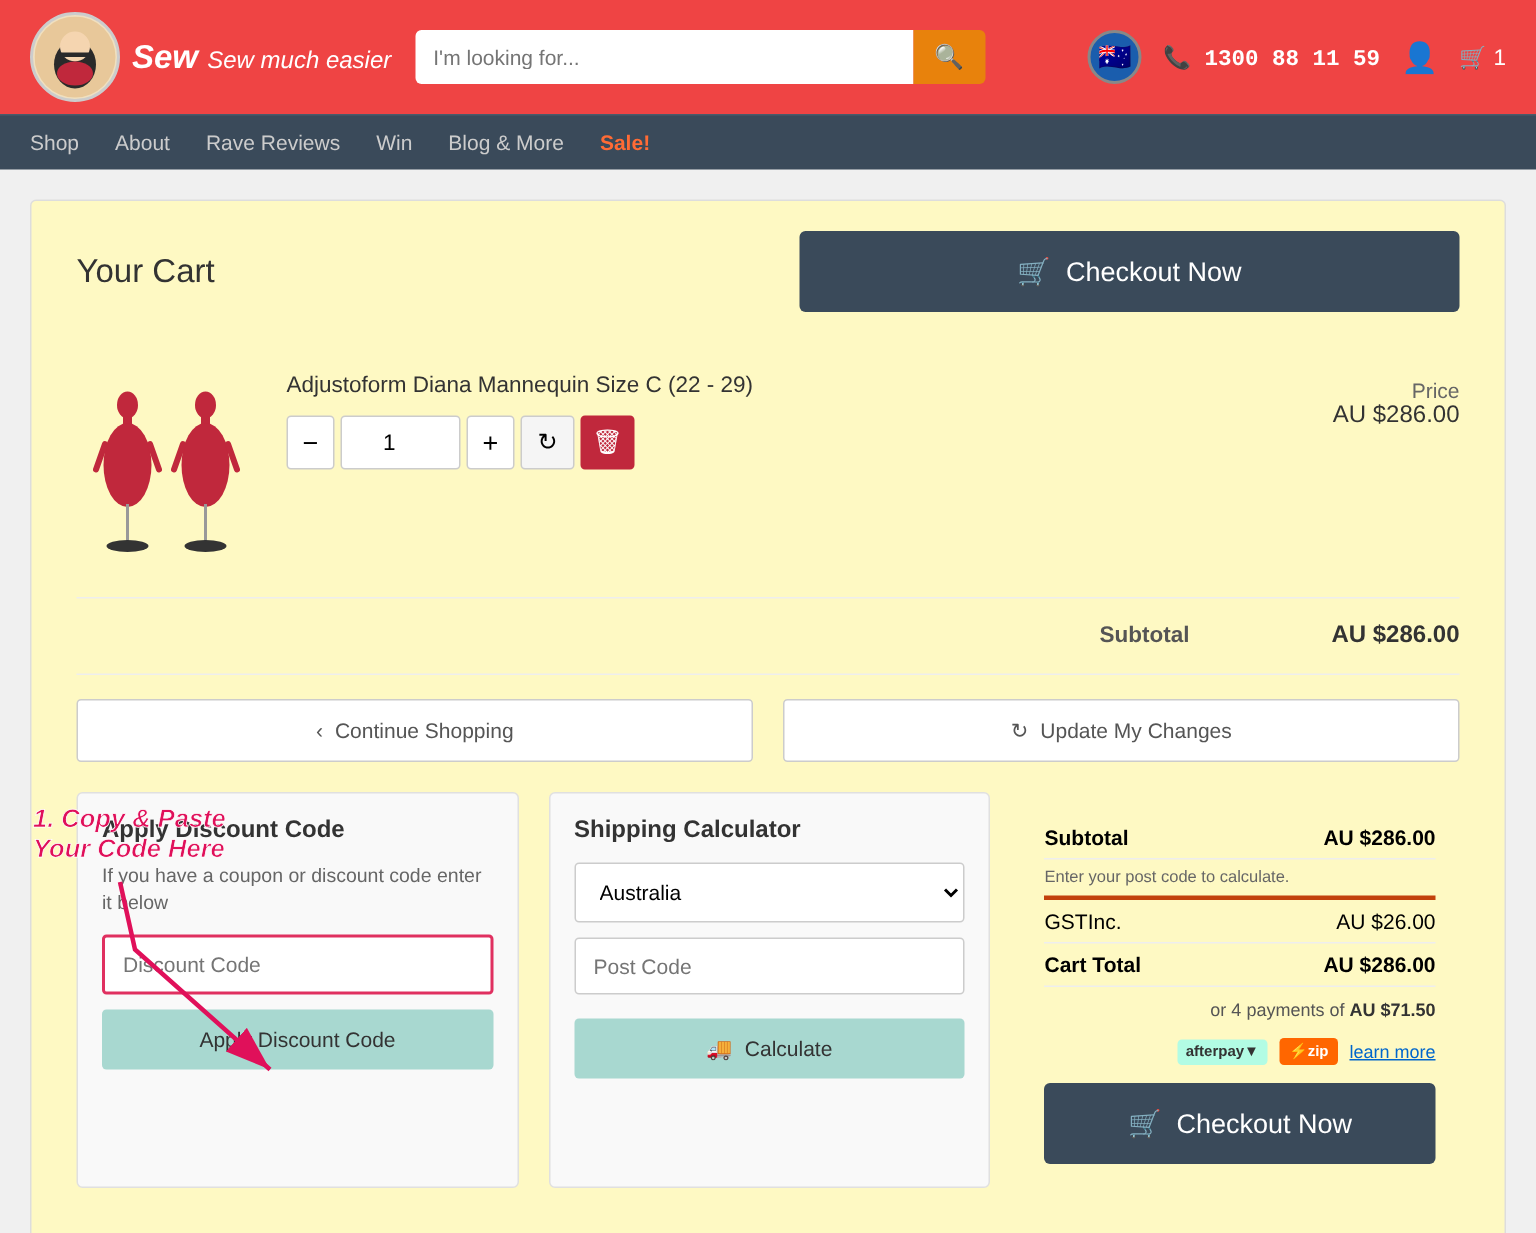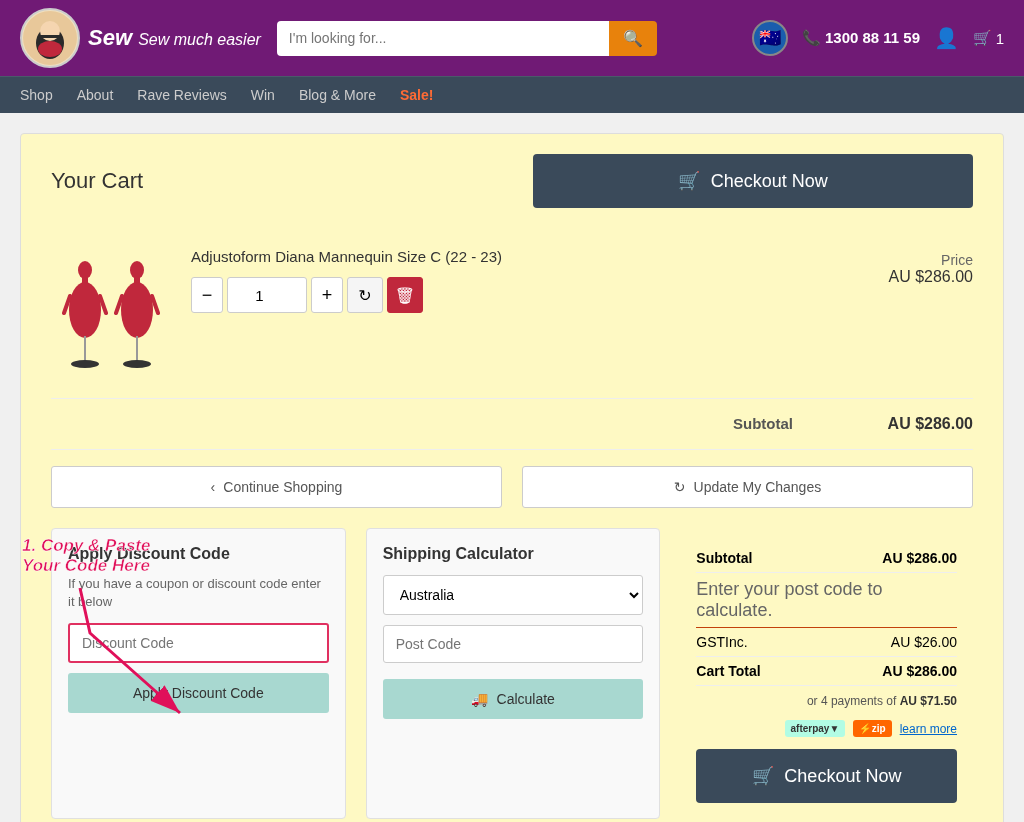--- a/index.html
+++ b/index.html
@@ -1,20 +1,20 @@
 <!DOCTYPE html>
 <html><head>
   <meta charset="utf-8">
   <style>
     * { box-sizing: border-box; margin: 0; padding: 0; }
     body { font-family: Arial, sans-serif; background: #f0f0f0; font-size: 14px; }
 
     
     .header {
-      background: #701a75;
+      background: #ef4444;
       display: flex;
       align-items: center;
       padding: 8px 20px;
       gap: 16px;
     }
     .logo-area {
       display: flex;
       align-items: center;
       gap: 8px;
     }
@@ -77,20 +77,21 @@
       display: flex;
       align-items: center;
       justify-content: center;
       font-size: 18px;
       border: 2px solid #888;
     }
     .phone-num {
       color: white;
       font-size: 15px;
       font-weight: bold;
+      font-family: Liberation Mono, monospace;
     }
     .header-icon {
       color: white;
       font-size: 20px;
       cursor: pointer;
     }
     .cart-btn {
       color: white;
       font-size: 15px;
       cursor: pointer;
@@ -386,24 +387,24 @@
     
     .summary-row {
       display: flex;
       justify-content: space-between;
       padding: 6px 0;
       font-size: 14px;
       border-bottom: 1px solid #eee;
     }
     .summary-row.bold { font-weight: bold; }
     .summary-desc {
-      font-size: 18px;
+      font-size: 11px;
       color: #666;
       padding: 6px 0;
-      border-bottom: 1px solid #c2410c;
+      border-bottom: 3px solid #c2410c;
     }
     .afterpay-row {
       text-align: right;
       padding: 8px 0;
       font-size: 12px;
       color: #555;
     }
     .afterpay-amount {
       font-weight: bold;
       color: #333;
@@ -548,21 +549,21 @@
                 <ellipse cx="23" cy="52" rx="16" ry="28" fill="#c0283c"></ellipse>
                 <rect x="22" y="78" width="2" height="26" fill="#999"></rect>
                 <ellipse cx="23" cy="106" rx="14" ry="4" fill="#333"></ellipse>
                 <line x1="8" y1="38" x2="2" y2="55" stroke="#c0283c" stroke-width="4" stroke-linecap="round"></line>
                 <line x1="38" y1="38" x2="44" y2="55" stroke="#c0283c" stroke-width="4" stroke-linecap="round"></line>
               </svg>
             </div>
           </div>
         </div>
         <div class="item-details">
-          <div class="item-name">Adjustoform Diana Mannequin Size C (22 - 23)</div>
+          <div class="item-name">Adjustoform Diana Mannequin Size C (22 - 29)</div>
           <div class="qty-controls">
             <button class="qty-btn">
               <span>−</span>
             </button>
             <input class="qty-input" type="number" value="1" style="">
             <button class="qty-btn">
               <span>+</span>
             </button>
             <button class="action-btn">
               <span>↻</span>

